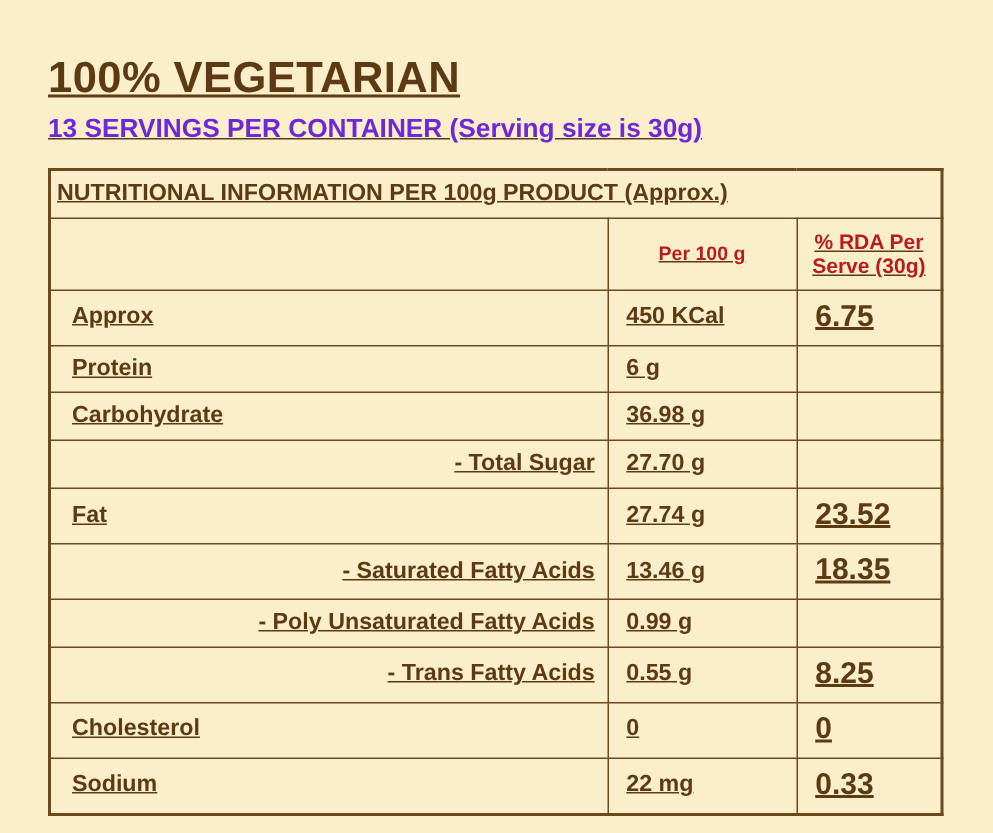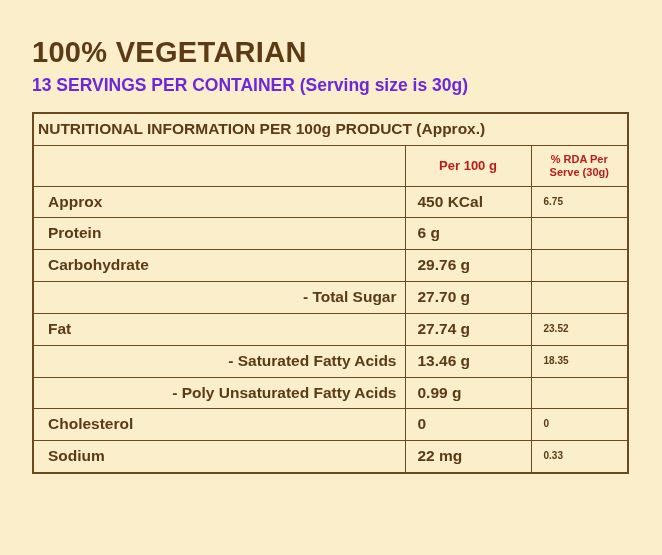--- a/index.html
+++ b/index.html
@@ -13,20 +13,21 @@
     font-family: "Liberation Sans", sans-serif;
     color: #5c3a14;
     overflow: hidden;
   }
   .page {
     position: relative;
     width: 662px;
     height: 555px;
     box-sizing: border-box;
     padding: 36px 32px 0 32px;
+    text-decoration: underline;
   }
   .title {
     font-size: 29px;
     font-weight: bold;
     letter-spacing: 0.3px;
     color: #5c3a14;
     margin: 0 0 6px 0;
     line-height: 1.15;
   }
   .subtitle {
@@ -61,40 +62,40 @@
 
   .sub-hdr {
     text-align: center;
     font-size: 13px;
     font-weight: bold;
     color: #b91c1c;
     padding: 7px 3px !important;
     line-height: 1.15;
   }
   .sub-hdr.small {
-    font-size: 11px;
+    font-size: 14px;
   }
   .cell-name {
     font-size: 15.5px;
     font-weight: bold;
     padding: 6px 8px 7px 14px !important;
     line-height: 1.15;
   }
   .cell-name.indent {
     padding-left: 36px !important;
     text-align: right;
   }
   .cell-val {
     font-size: 15.5px;
     font-weight: bold;
     padding: 6px 8px 7px 12px !important;
     line-height: 1.15;
   }
   .cell-rda {
-    font-size: 10px;
+    font-size: 20px;
     font-weight: bold;
     padding: 6px 8px 7px 12px !important;
     line-height: 1.15;
   }
 </style>
 </head>
 <body>
 
 <div class="page">
 
@@ -125,21 +126,21 @@
         <td class="cell-val">450 KCal</td>
         <td class="cell-rda">6.75</td>
       </tr>
       <tr>
         <td class="cell-name">Protein</td>
         <td class="cell-val">6 g</td>
         <td class="cell-rda"></td>
       </tr>
       <tr>
         <td class="cell-name">Carbohydrate</td>
-        <td class="cell-val">29.76 g</td>
+        <td class="cell-val">36.98 g</td>
         <td class="cell-rda"></td>
       </tr>
       <tr>
         <td class="cell-name indent">- Total Sugar</td>
         <td class="cell-val">27.70 g</td>
         <td class="cell-rda"></td>
       </tr>
       <tr>
         <td class="cell-name">Fat</td>
         <td class="cell-val">27.74 g</td>
@@ -149,20 +150,25 @@
         <td class="cell-name indent">- Saturated Fatty Acids</td>
         <td class="cell-val">13.46 g</td>
         <td class="cell-rda">18.35</td>
       </tr>
       <tr>
         <td class="cell-name indent">- Poly Unsaturated Fatty Acids</td>
         <td class="cell-val">0.99 g</td>
         <td class="cell-rda"></td>
       </tr>
       <tr>
+        <td class="cell-name indent">- Trans Fatty Acids</td>
+        <td class="cell-val">0.55 g</td>
+        <td class="cell-rda">8.25</td>
+      </tr>
+      <tr>
         <td class="cell-name">Cholesterol</td>
         <td class="cell-val">0</td>
         <td class="cell-rda">0</td>
       </tr>
       <tr>
         <td class="cell-name">Sodium</td>
         <td class="cell-val">22 mg</td>
         <td class="cell-rda">0.33</td>
       </tr>
     </tbody>

